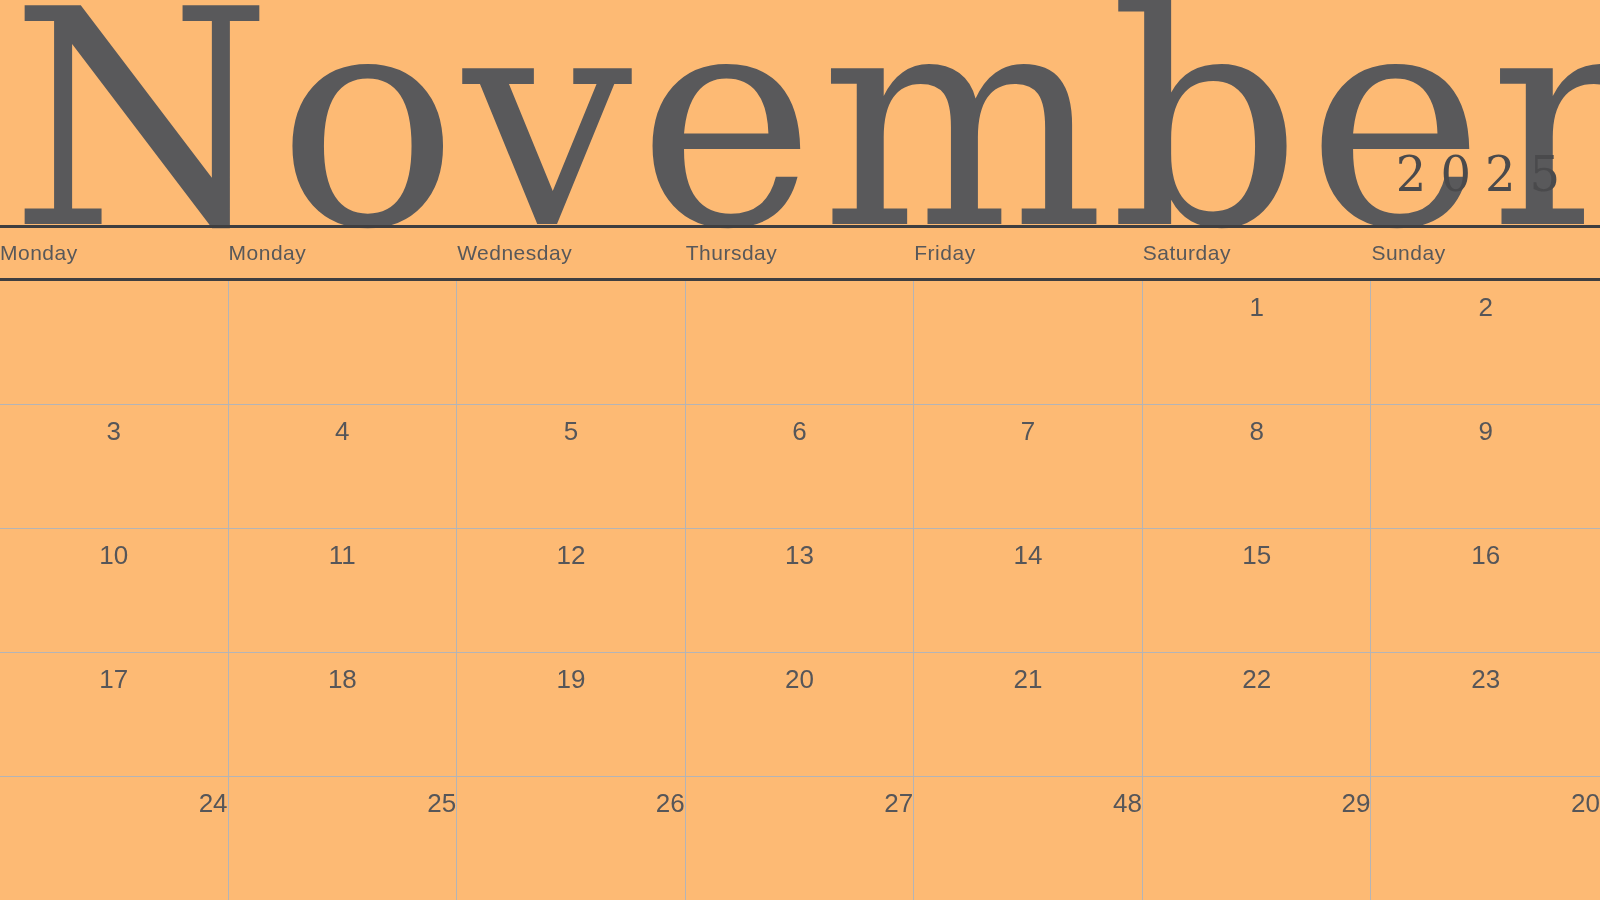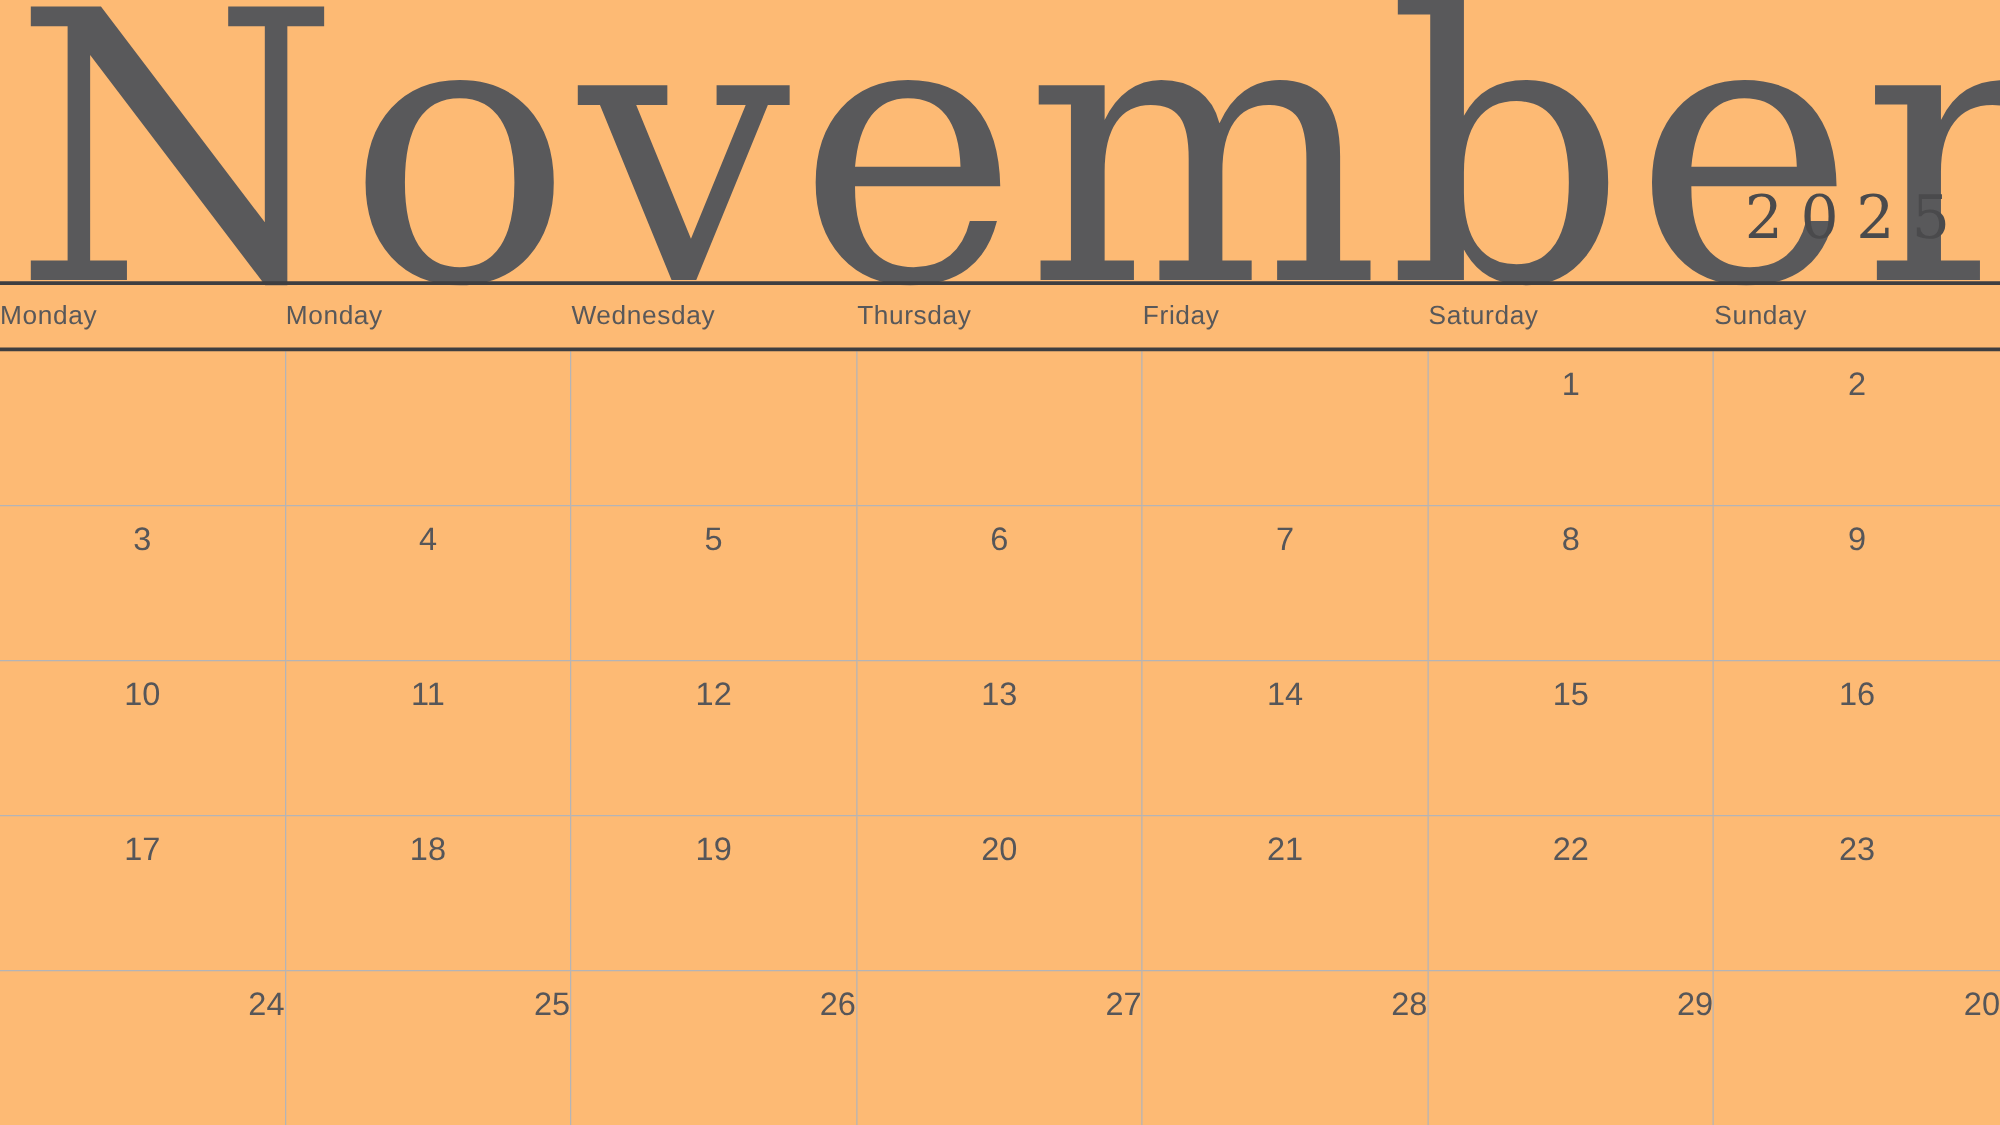--- a/index.html
+++ b/index.html
@@ -140,18 +140,18 @@
       <div class="cell"><span class="day-number">18</span></div>
       <div class="cell"><span class="day-number">19</span></div>
       <div class="cell"><span class="day-number">20</span></div>
       <div class="cell"><span class="day-number">21</span></div>
       <div class="cell"><span class="day-number">22</span></div>
       <div class="cell last-col"><span class="day-number">23</span></div>
       <div class="cell last-row"><span class="day-number">24</span></div>
       <div class="cell last-row"><span class="day-number">25</span></div>
       <div class="cell last-row"><span class="day-number">26</span></div>
       <div class="cell last-row"><span class="day-number">27</span></div>
-      <div class="cell last-row"><span class="day-number">28</span></div>
+      <div class="cell last-row"><span class="day-number">48</span></div>
       <div class="cell last-row"><span class="day-number">29</span></div>
       <div class="cell last-col last-row"><span class="day-number">20</span></div>
     </div>
 
 </div>
 
 </body></html>

